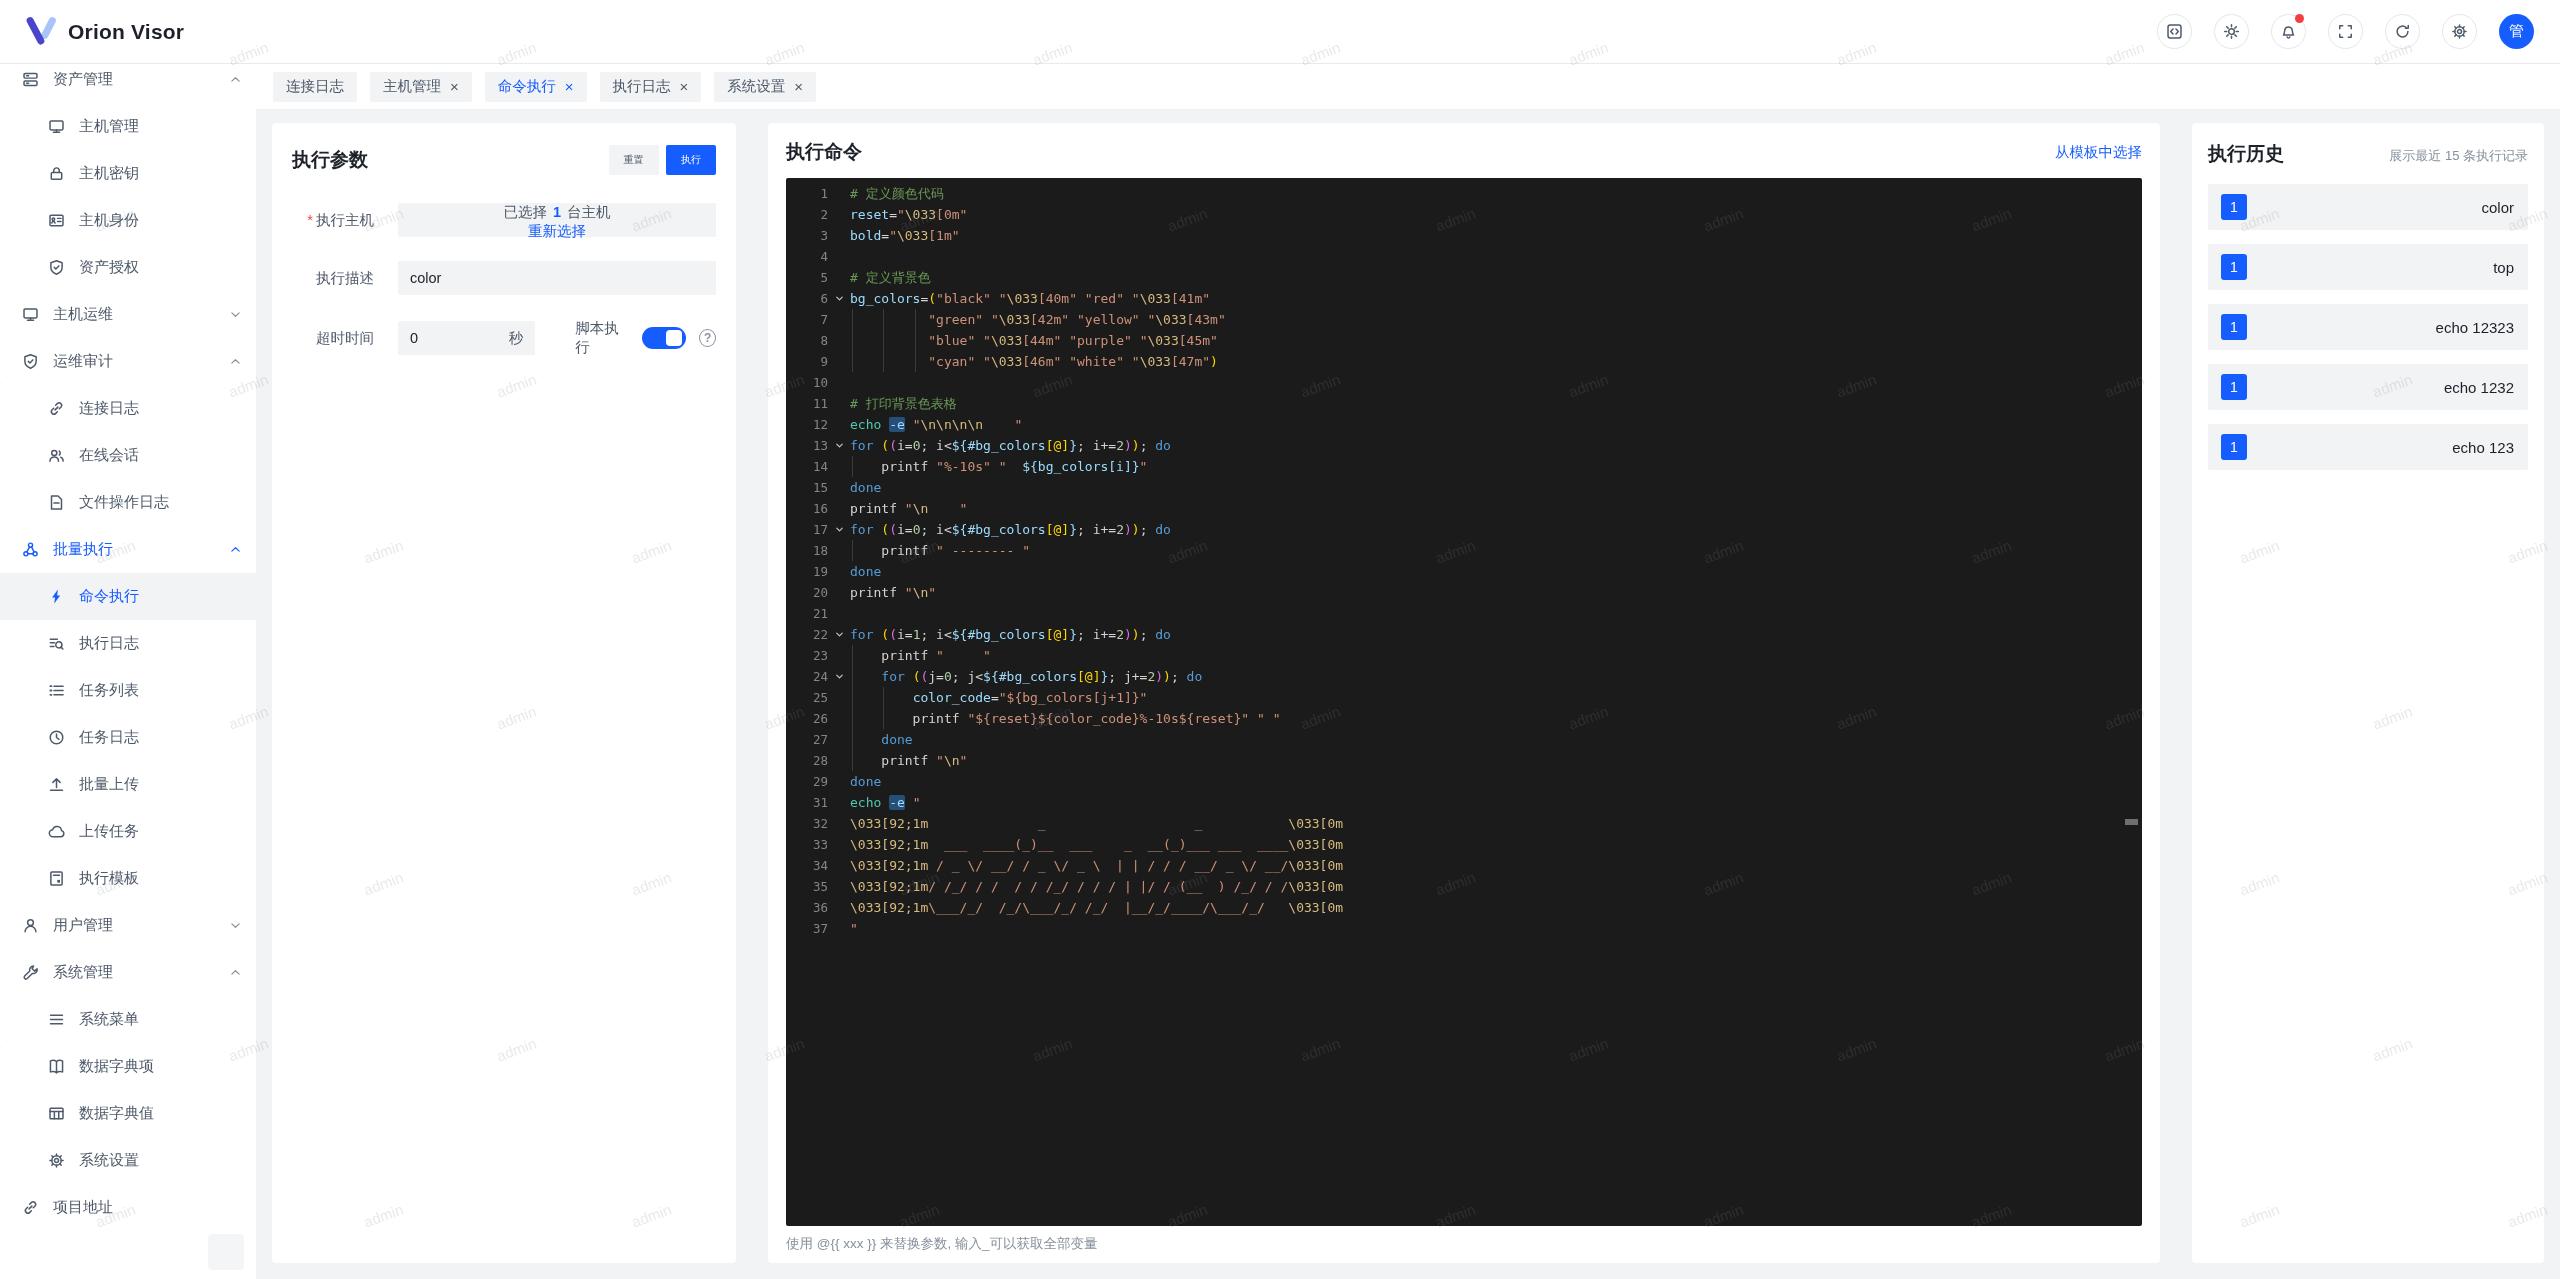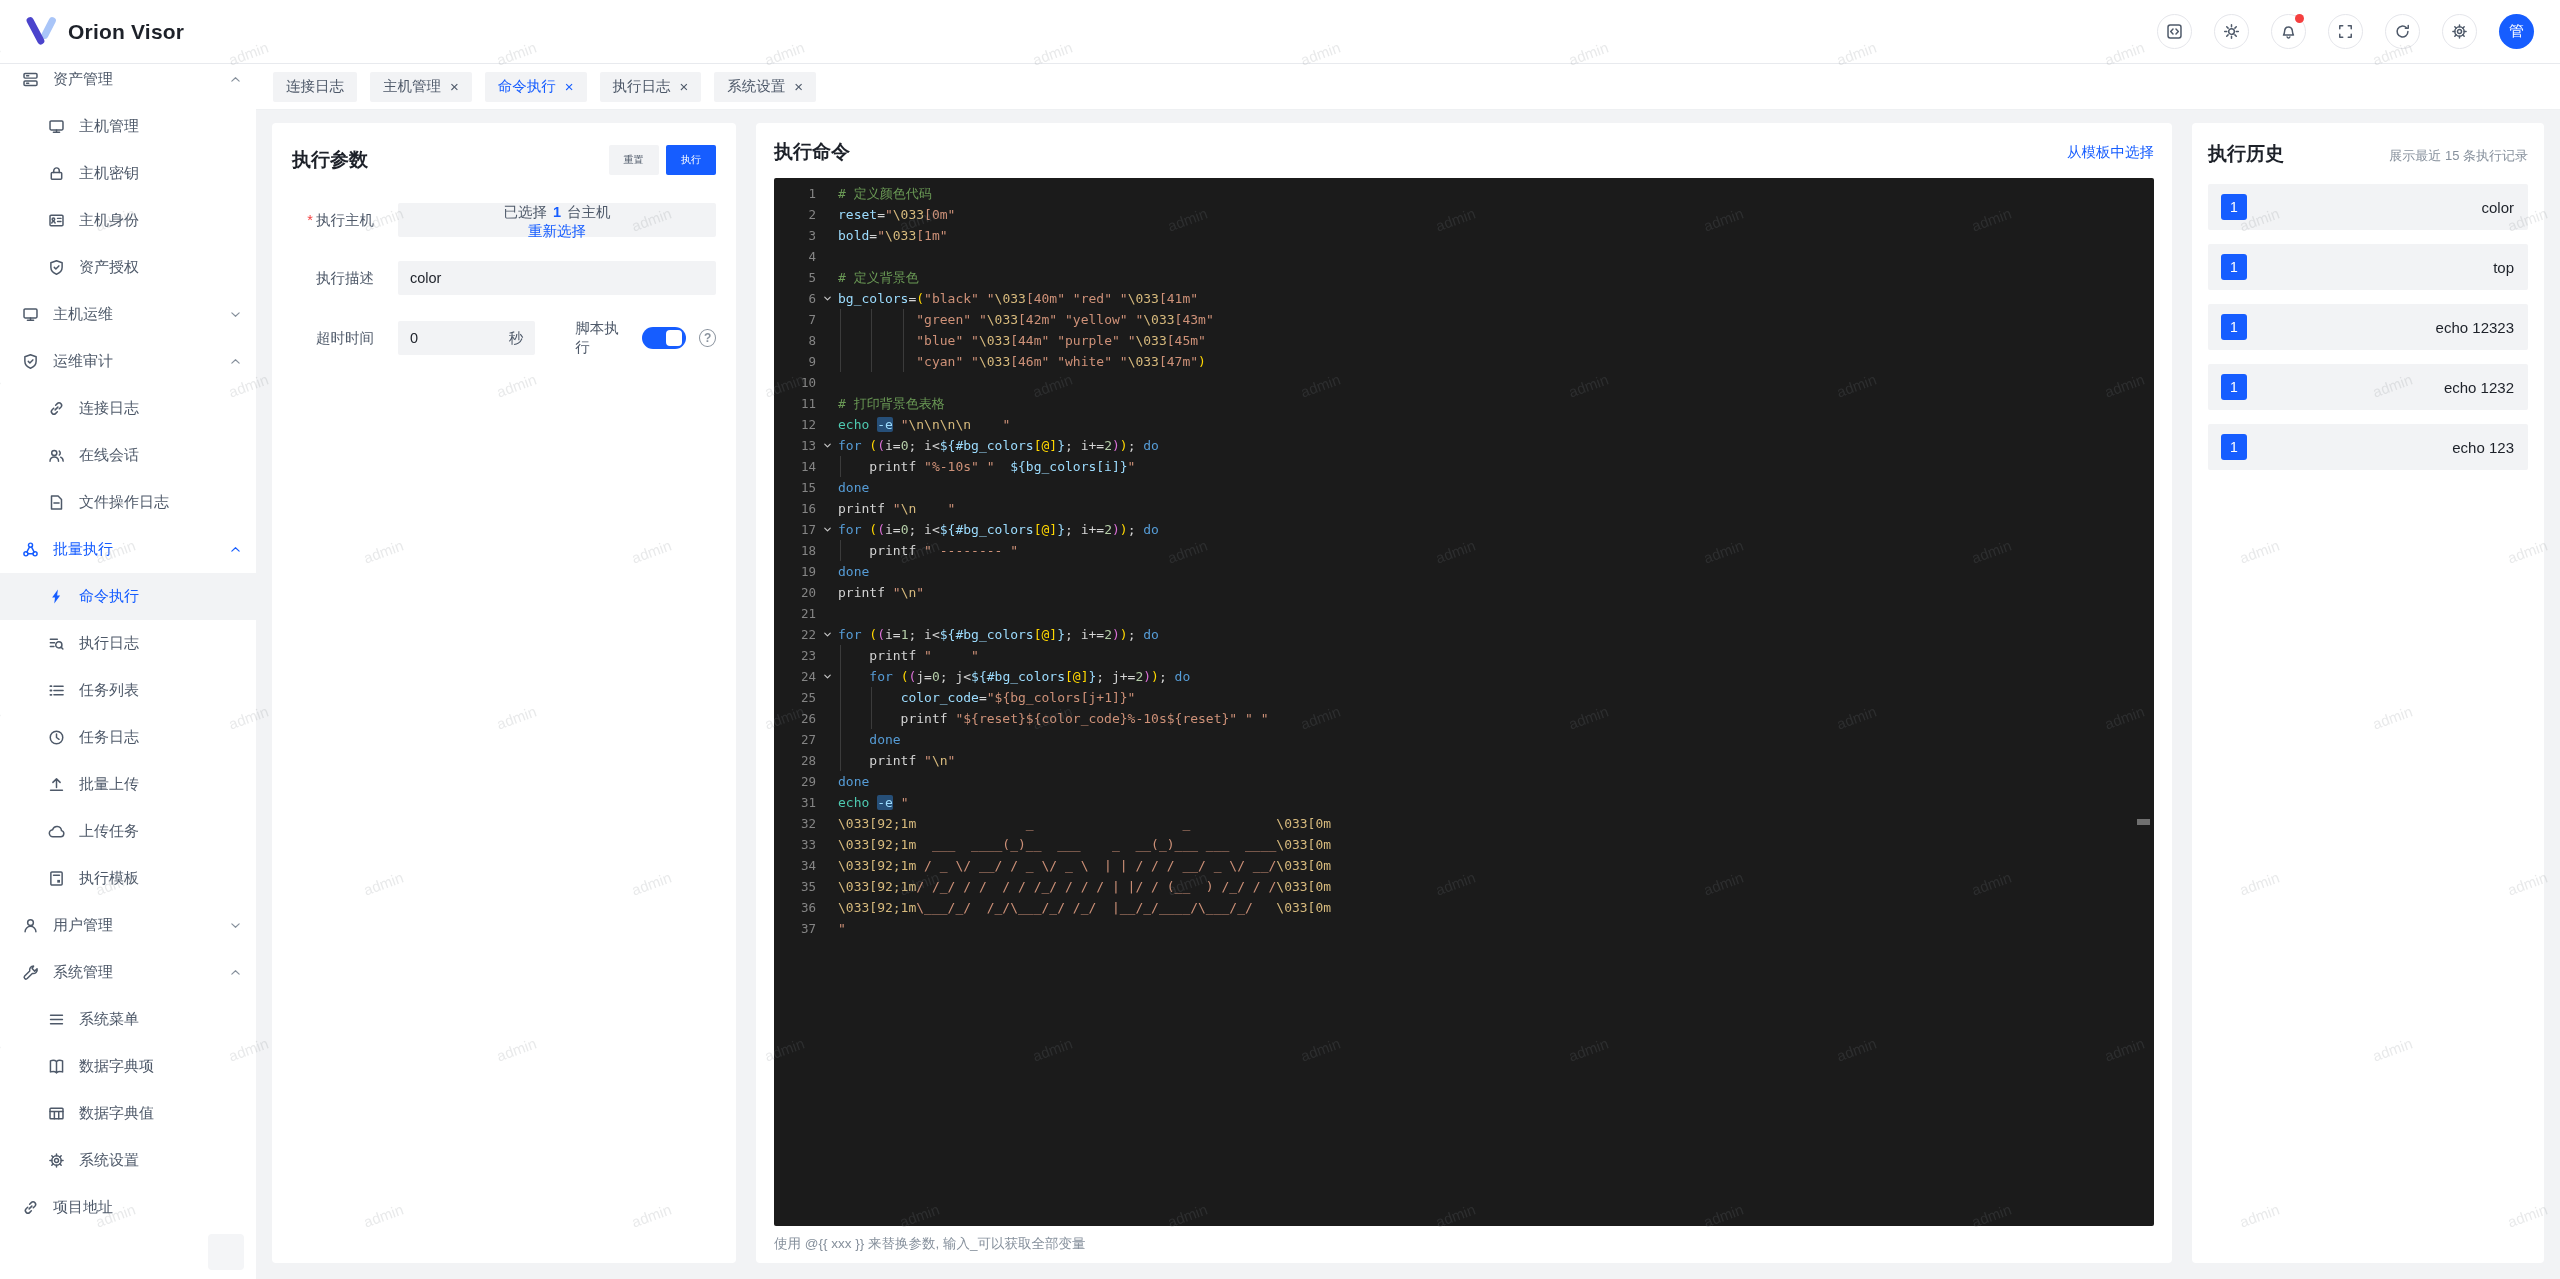--- a/index.html
+++ b/index.html
@@ -42,21 +42,21 @@
   
   .main { position:absolute; left:256px; top:64px; right:0; bottom:0; }
   .tabbar { height:46px; background:#fff; display:flex; align-items:center; gap:13px; padding:0 17px;
     border-bottom:1px solid #eef0f2; }
   .tab { height:30px; padding:0 13px; background:#f2f3f5; border-radius:2px; display:inline-flex;
     align-items:center; gap:9px; font-size:14.5px; color:#4e5969; cursor:pointer; }
   .tab.active { color:#165dff; }
   .tab-close { font-size:15px; line-height:1; color:#4e5969; cursor:pointer; }
   .tab.active .tab-close { color:#165dff; }
 
-  .content { position:absolute; top:46px; left:0; right:0; bottom:0; padding:13px 16px 16px; display:flex; gap:20px; }
+  .content { position:absolute; top:46px; left:0; right:0; bottom:0; padding:13px 16px 16px; display:flex; gap:32px; }
   .card { background:#fff; border-radius:4px; }
   .card-params { width:464px; padding:22px 20px; }
   .card-command { flex:1; padding:16px 18px 10px; display:flex; flex-direction:column; min-width:0; }
   .card-history { width:352px; padding:18px 16px; }
 
   
   .params-head { display:flex; justify-content:space-between; align-items:center; margin-bottom:28px; }
   .panel-title { font-size:19px; font-weight:700; color:#1d2129; }
   .btn { height:30px; padding:0 15px; font-size:10px; border-radius:2px; border:none; cursor:pointer;
     font-family:inherit; }

